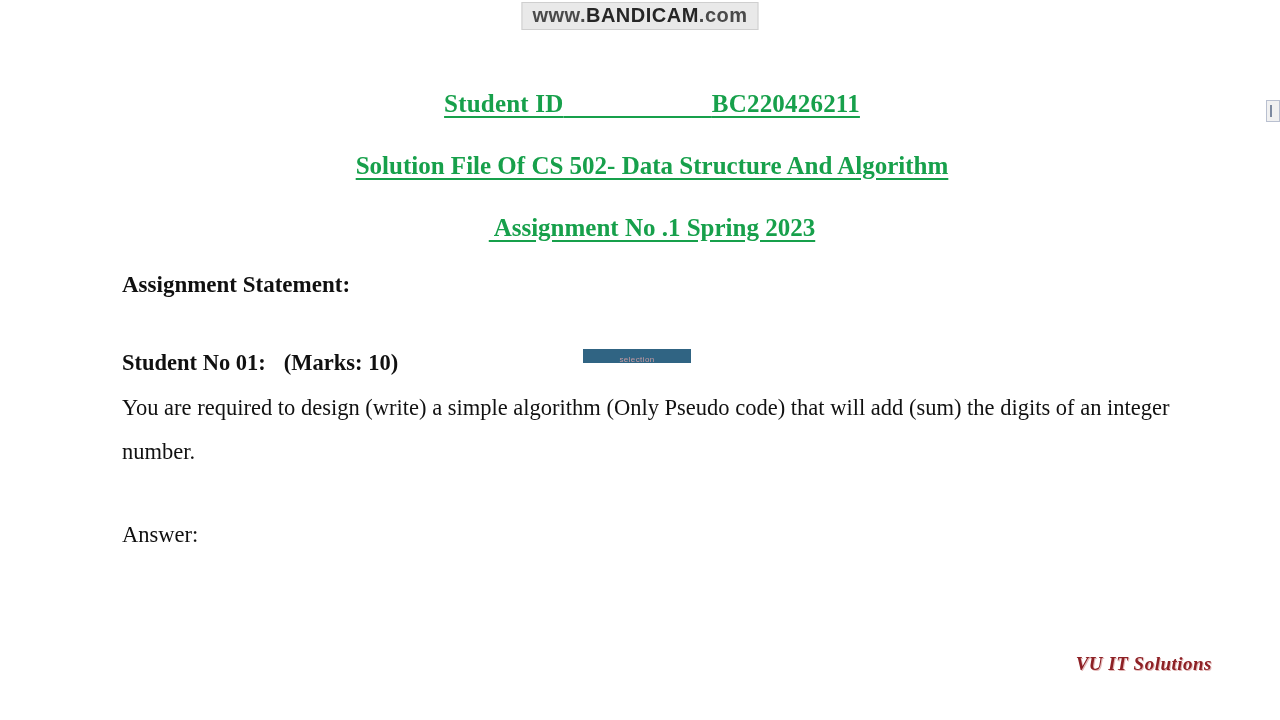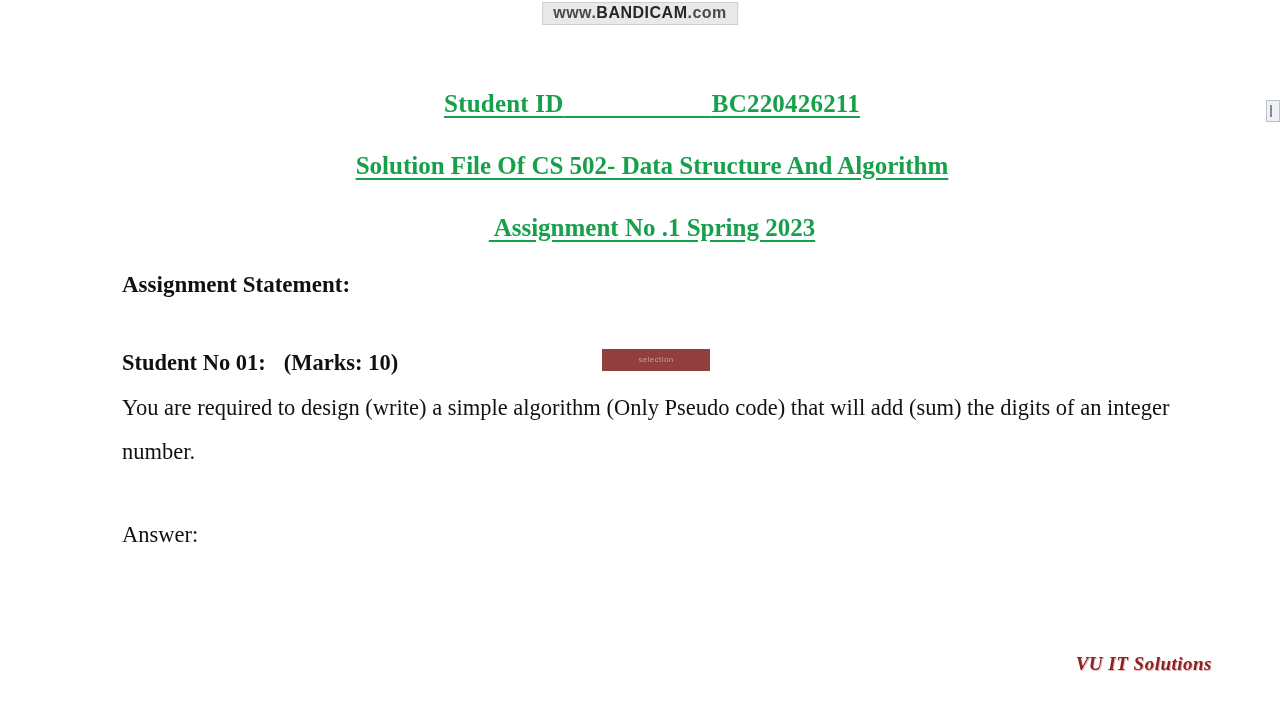--- a/index.html
+++ b/index.html
@@ -18,21 +18,21 @@
   
   .bandicam {
     position: absolute;
     top: 2px;
     left: 50%;
     transform: translateX(-50%);
     background: #e9e9e9;
     border: 1px solid #cfcfcf;
     padding: 1px 10px 2px 10px;
     font-family: "Liberation Sans", sans-serif;
-    font-size: 16px;
+    font-size: 20px;
     font-weight: bold;
     color: #4a4a4a;
     letter-spacing: 0.5px;
     white-space: nowrap;
     z-index: 50;
     text-align: center;
   }
   .bandicam .dark {
     color: #262626;
   }
@@ -134,25 +134,25 @@
   }
 
   .answer-label {
     font-size: 22.5px;
     margin-top: 48px;
   }
 
   
   .sel-artifact {
     position: absolute;
-    left: 602px;
+    left: 583px;
     top: 349px;
     width: 108px;
-    height: 22px;
-    background: #7f1d1d;
+    height: 14px;
+    background: #0c4a6e;
     opacity: 0.85;
     z-index: 30;
     font-family: "Liberation Sans", sans-serif;
     font-size: 8px;
     color: #c08a93;
     text-align: center;
     line-height: 22px;
     letter-spacing: 0.4px;
   }
 

